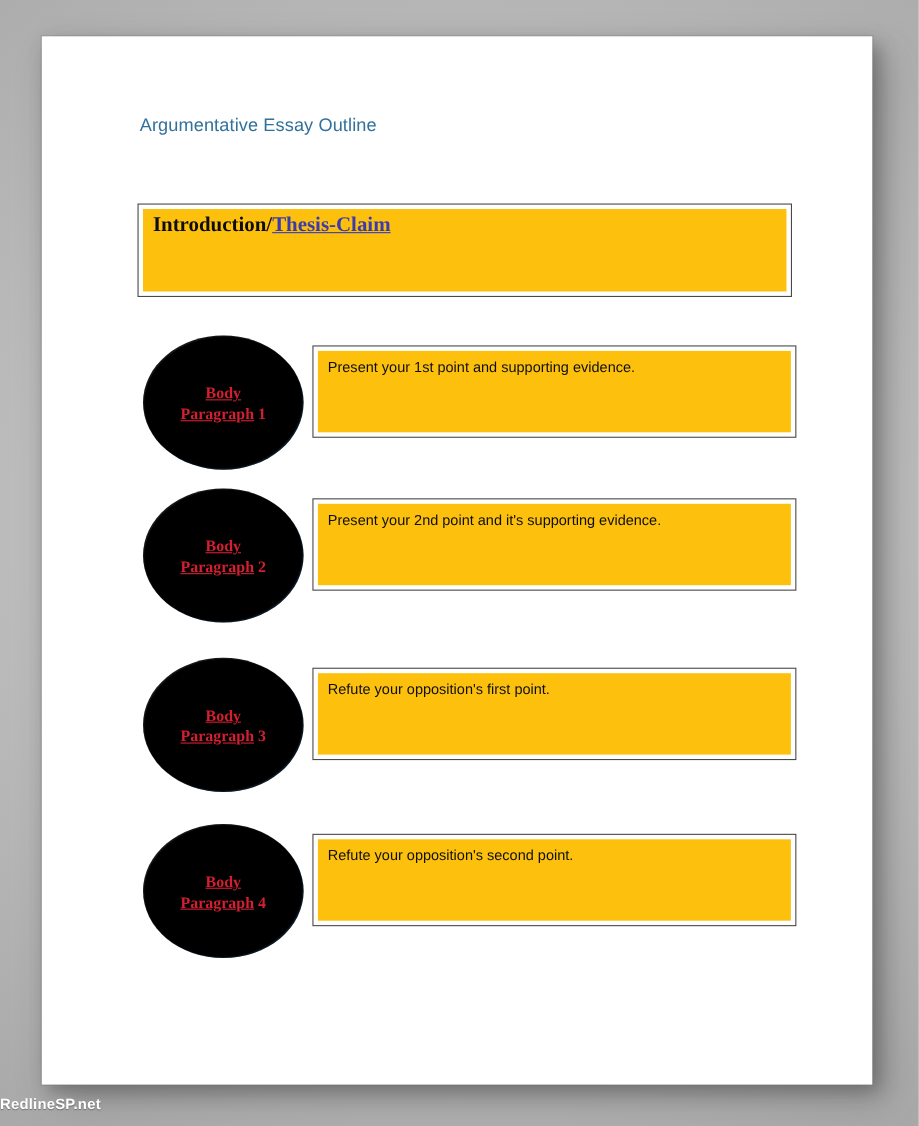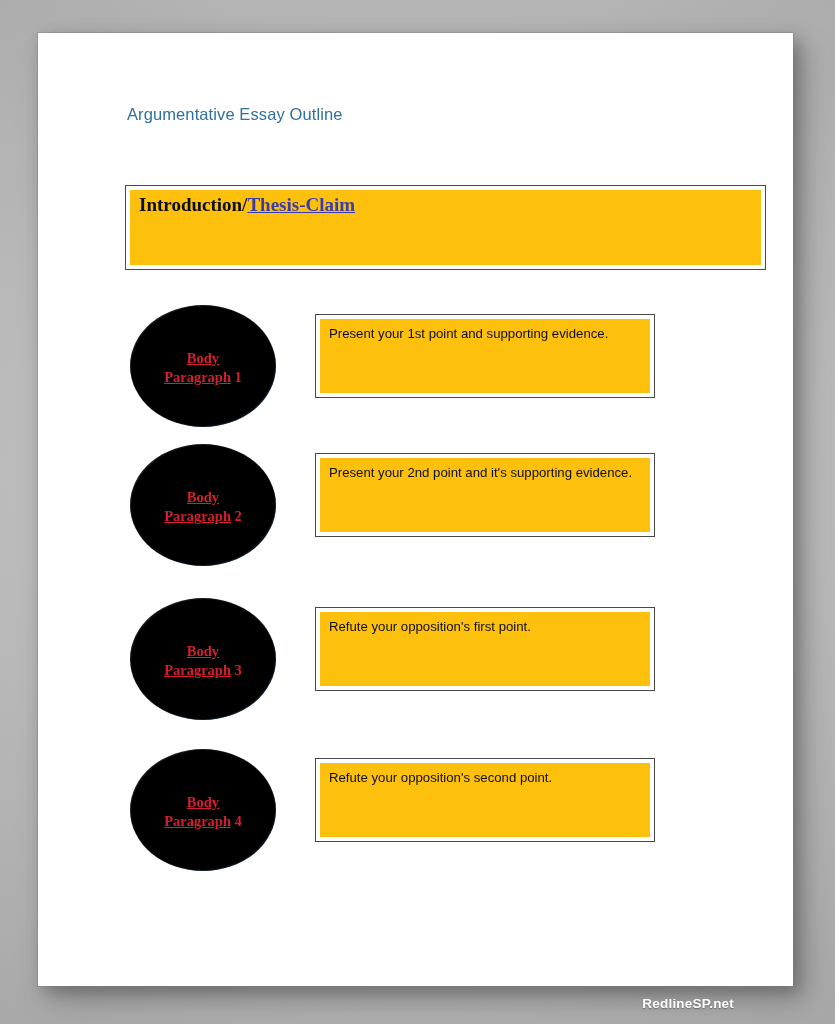--- a/index.html
+++ b/index.html
@@ -62,21 +62,21 @@
     box-sizing: border-box;
     background: #fdc10d;
     padding: 6px 9px 0 9px;
     overflow: hidden;
   }
 
   
   #intro-box {
     left: 87px;
     top: 152px;
-    width: 641px;
+    width: 595px;
     height: 85px;
   }
   #intro-box .amber-fill {
     padding-top: 3px;
   }
   .intro-heading {
     font-family: "Liberation Serif", serif;
     font-weight: bold;
     font-size: 19px;
     color: #0d0d0d;
@@ -121,39 +121,39 @@
     color: #d41f30;
     text-align: center;
     line-height: 1.28;
     margin-top: 4px;
     white-space: nowrap;
   }
   .bp-label .u { text-decoration: underline; }
   .bp-label .num { text-decoration: none; }
 
   .bp-box {
-    left: 277px;
+    left: 246px;
     top: 9px;
-    width: 340px;
+    width: 440px;
     height: 84px;
   }
   .bp-text {
     font-size: 13.2px;
     color: #0f0f0f;
     line-height: 1.3;
     white-space: nowrap;
   }
 
   
   #watermark {
     position: absolute;
     left: 0;
     top: 996px;
     width: 734px;
-    text-align: right;
+    text-align: left;
     font-size: 13.5px;
     font-weight: bold;
     color: #ffffff;
     letter-spacing: 0.2px;
     text-shadow: 0 1px 1px rgba(90,90,90,0.75);
   }
 </style>
 </head>
 <body>
 

